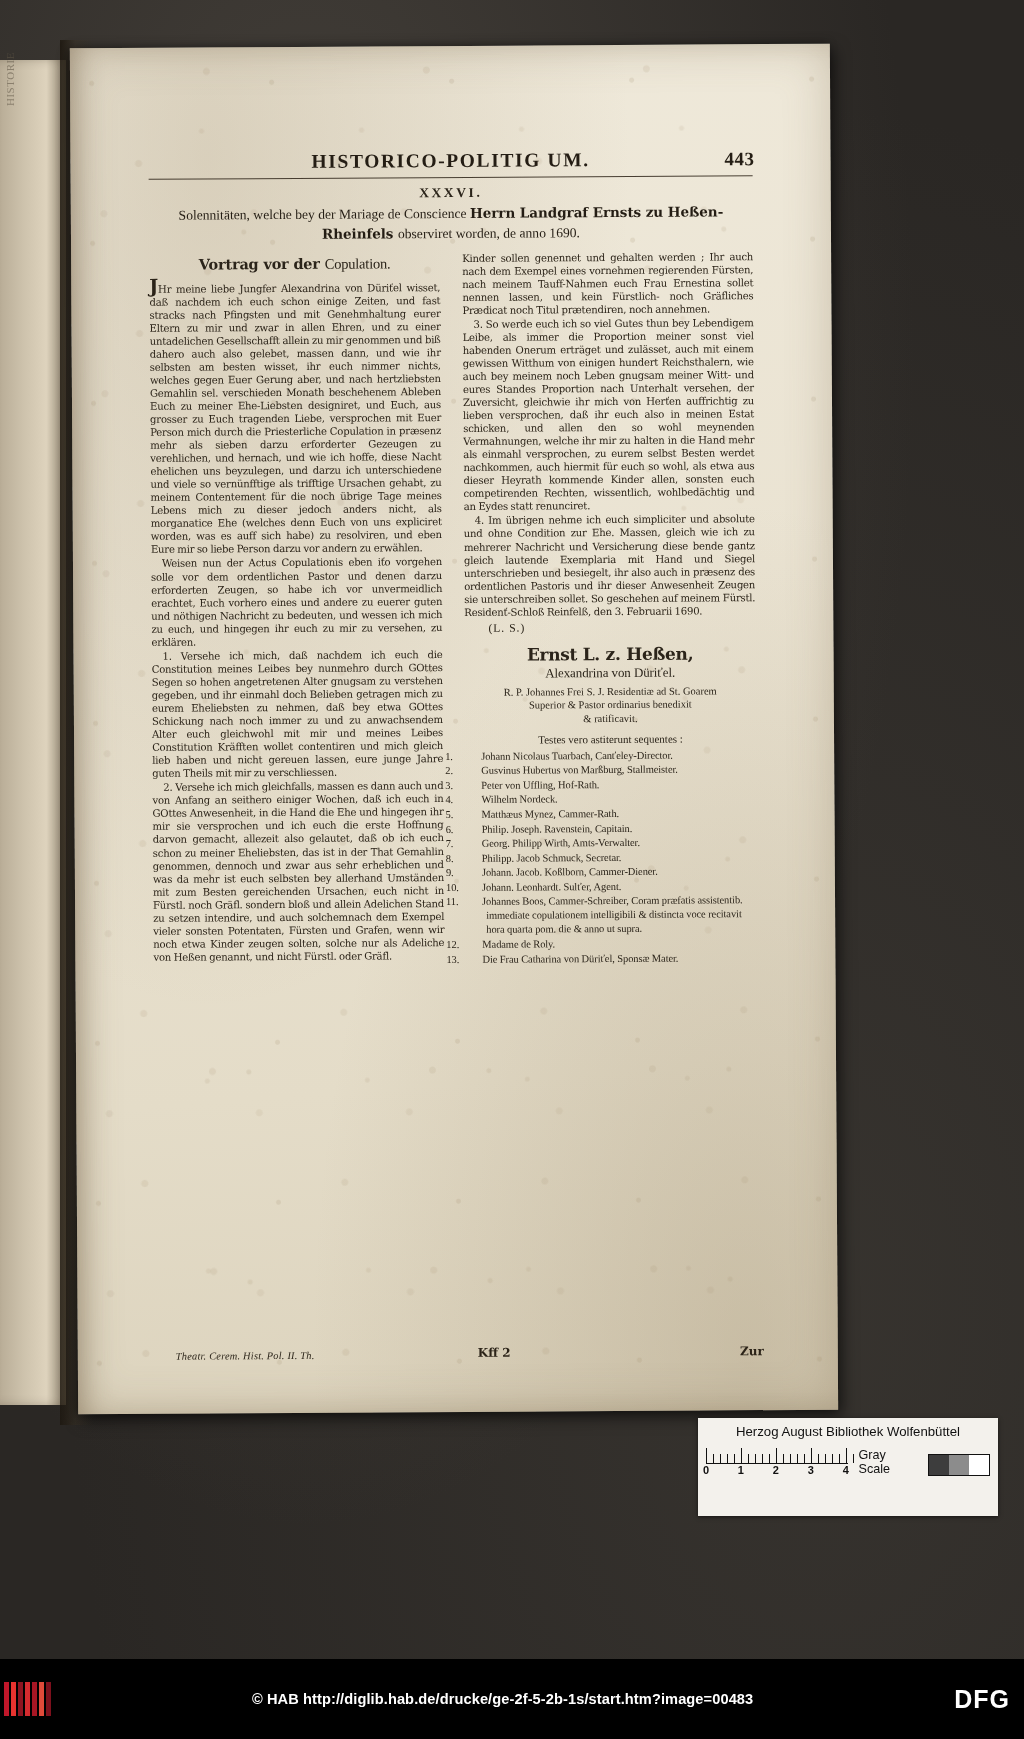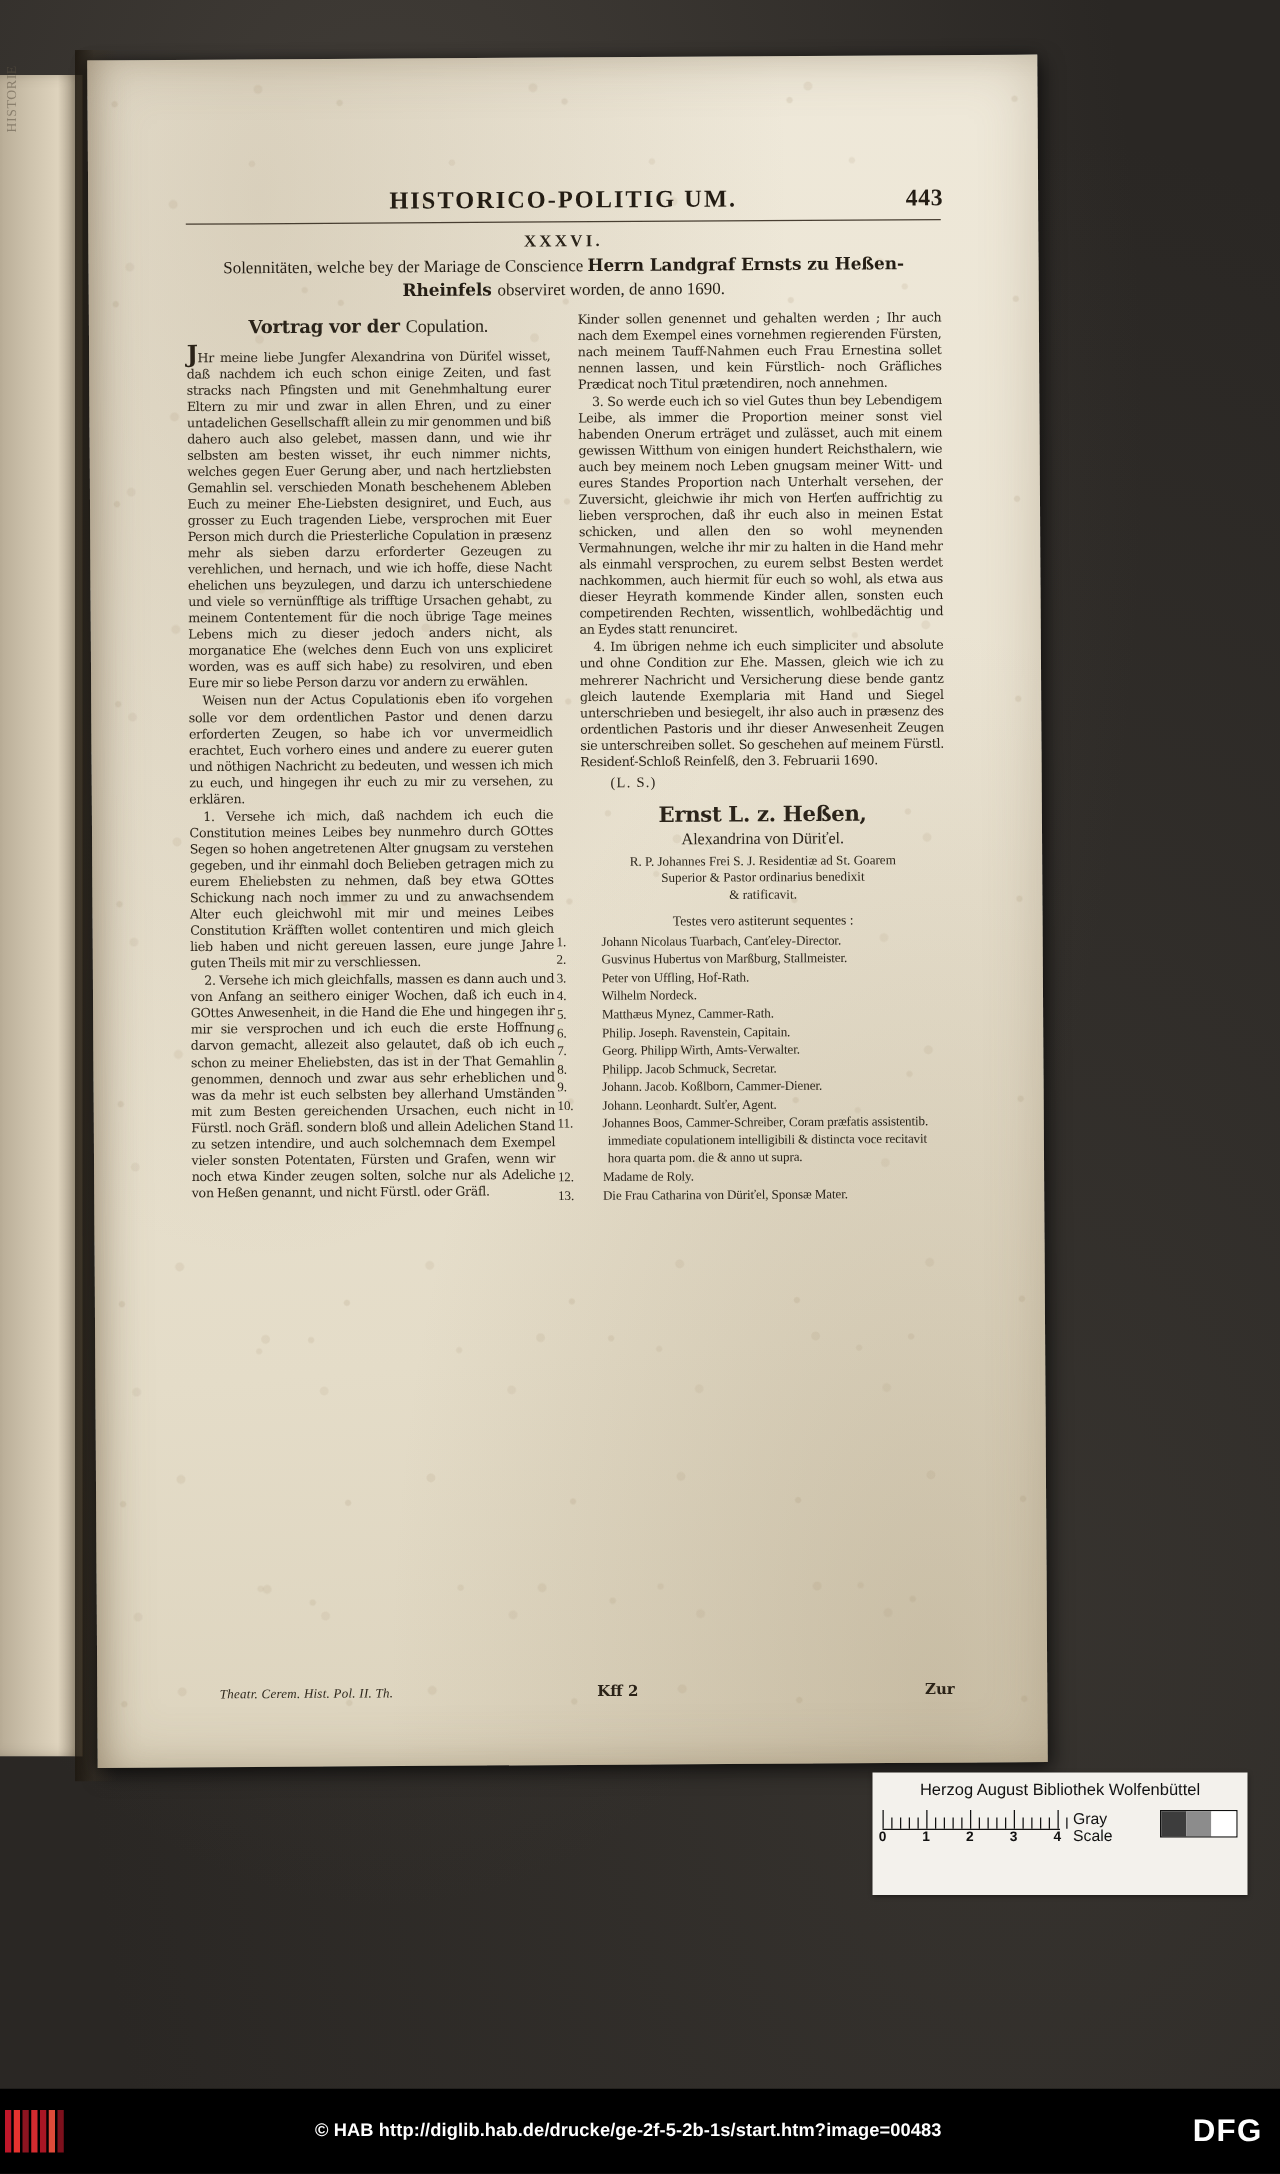--- a/index.html
+++ b/index.html
@@ -284,34 +284,34 @@
   }
   .ruler .labels{
     position:relative; height:14px;
     font-family:"Liberation Sans", sans-serif;
     font-size:11px; font-weight:600;
   }
   .ruler .labels span{
     position:absolute; transform:translateX(-50%);
   }
   .gs{
-    display:flex; align-items:flex-start; gap:16px;
+    display:flex; align-items:flex-end; gap:16px;
     padding-top:1px;
   }
   .gs-label{
     font-family:"Liberation Sans", sans-serif;
     font-size:12.6px;
   }
   .gs-patches{ display:flex; border:1.3px solid #111; }
   .gs-patches b{ display:block; width:20px; height:20px; }
 
   
   #footer-bar{
     position:absolute; left:0; right:0; bottom:0;
-    height:68px;
+    height:80px;
     background:#000;
     display:flex; align-items:center;
   }
   #colorbars{
     display:flex; margin-left:4px; gap:2px;
   }
   #colorbars b{ display:block; width:5px; height:34px; }
   #credit{
     flex:1;
     text-align:center;

